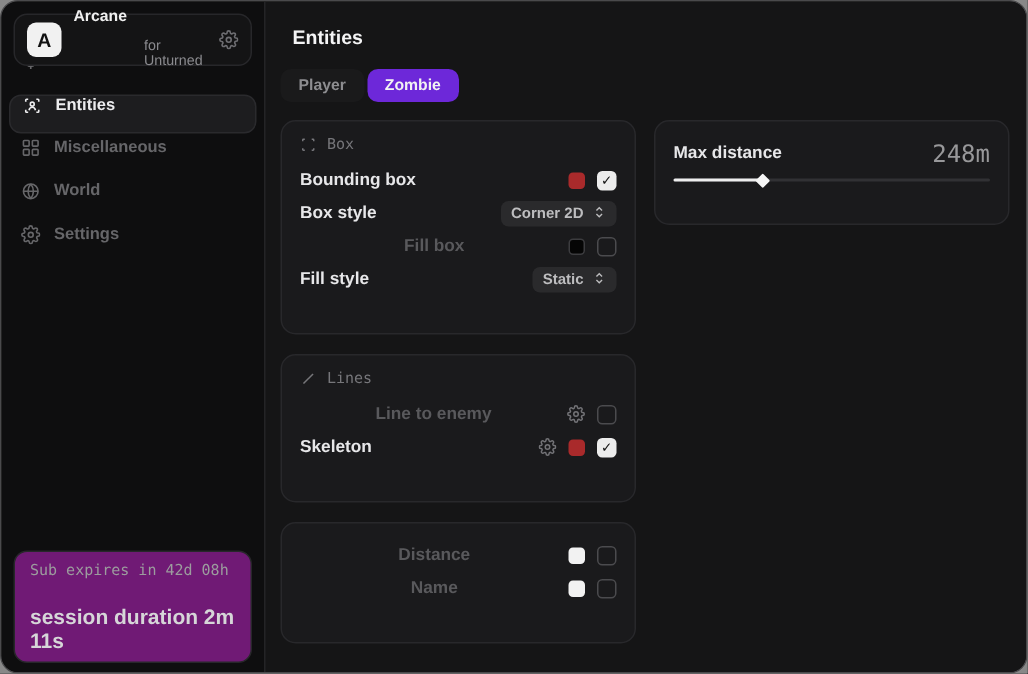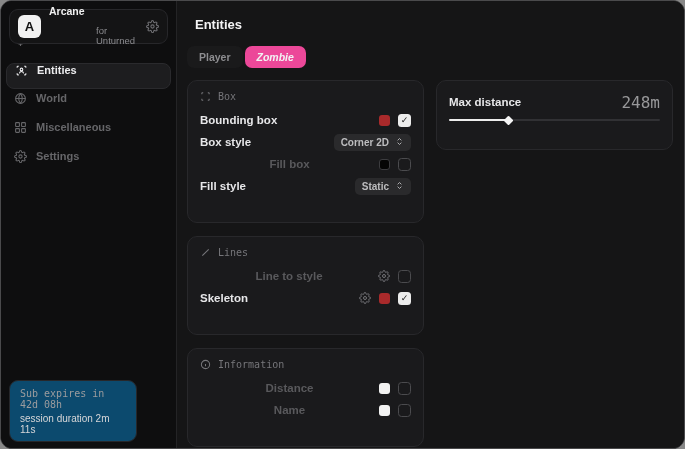--- a/index.html
+++ b/index.html
@@ -17,32 +17,32 @@
   .brand-text{flex:1;line-height:1.1;}
   .brand-name{color:#f0f0f0;font-size:10.5px;font-weight:700;}
   .brand-sub{color:#8a8a8e;font-size:9.5px;margin-top:8px;padding-left:47px;}
   .brand-gear{color:#6e6e72;display:flex;}
   .section-label{color:#6b6b6f;font-size:9.5px;margin:16px 0 6px 13px;}
   .nav{display:flex;flex-direction:column;gap:3px;padding:0 5px;}
   .nav-item{display:flex;align-items:flex-start;gap:9px;height:26px;padding:0 8px;border-radius:8px;
     color:#666669;font-size:11px;font-weight:600;cursor:pointer;}
   .nav-item .icn{display:flex;color:inherit;}
   .nav-item.active{background:#1d1d1f;border:1px solid #2a2a2d;color:#ececee;}
-  .footer-card{position:absolute;left:8px;bottom:6px;width:128px;background:#0c4a6e;
+  .footer-card{position:absolute;left:8px;bottom:6px;width:159px;background:#701a75;
     border:1px solid #27272a;border-radius:9px;padding:7px 10px 6px 10px;}
   .footer-line1{font-family:"DejaVu Sans Mono","Liberation Mono",monospace;font-size:10px;color:#9c9c9e;}
-  .footer-line2{font-size:10px;color:#d6d6d8;font-weight:400;margin-top:3px;}
+  .footer-line2{font-size:14px;color:#d6d6d8;font-weight:700;margin-top:17px;}
 
   
   .main{position:absolute;left:175px;top:0;right:0;bottom:0;background:#151516;border-left:1px solid #242426;}
   .page-title{color:#f4f4f5;font-size:13px;font-weight:700;margin:16px 0 0 18px;}
   .tabs{display:flex;gap:2px;margin:14px 0 0 10px;}
   .tab{border:none;border-radius:7px;padding:5px 12px;font-size:10.5px;font-weight:700;cursor:pointer;
     background:#1a1a1b;color:#8d8d90;font-family:inherit;}
-  .tab.active{background:#ec4899;color:#f2f2f3;font-style:italic;}
+  .tab.active{background:#6d28d9;color:#f2f2f3;}
   .columns{display:flex;gap:12px;margin:12px 0 0 10px;}
   .col{display:flex;flex-direction:column;gap:13px;width:237px;}
   .card{background:#1a1a1c;border:1px solid #28282b;border-radius:10px;padding:10px 12px 25px 12px;}
   .card-head{display:flex;align-items:center;gap:7px;color:#76767a;
     font-family:"DejaVu Sans Mono","Liberation Mono",monospace;font-size:10px;margin-bottom:7px;}
   .row{display:flex;align-items:center;height:22px;}
   .row-label{flex:1;font-size:11.5px;font-weight:700;color:#e7e7e9;}
   .row.dim .row-label{color:#59595c;text-align:center;}
   .controls{display:flex;align-items:center;gap:8px;}
   .swatch{width:11px;height:11px;border-radius:3px;cursor:pointer;}
@@ -107,37 +107,37 @@
               <path d="M4 7V5a1 1 0 011-1h2M17 4h2a1 1 0 011 1v2M20 17v2a1 1 0 01-1 1h-2M7 20H5a1 1 0 01-1-1v-2"></path>
               <circle cx="12" cy="10" r="2.4"></circle>
               <path d="M8 17.5c.6-2.6 2.1-3.6 4-3.6s3.4 1 4 3.6"></path>
             </svg>
         </span>
         <span>Entities</span>
       </div>
       <div class="nav-item">
         <span class="icn">
           <svg width="13" height="13" viewBox="0 0 24 24" fill="none" stroke="currentColor" stroke-width="2">
-              <circle cx="12" cy="12" r="9"></circle>
-              <line x1="3" y1="12" x2="21" y2="12"></line>
-              <path d="M12 3a14 14 0 010 18M12 3a14 14 0 000 18"></path>
-            </svg>
-        </span>
-        <span>World</span>
-      </div>
-      <div class="nav-item">
-        <span class="icn">
-          <svg width="13" height="13" viewBox="0 0 24 24" fill="none" stroke="currentColor" stroke-width="2">
               <rect x="3" y="3" width="7" height="7" rx="1"></rect>
               <rect x="14" y="3" width="7" height="7" rx="1"></rect>
               <rect x="3" y="14" width="7" height="7" rx="1"></rect>
               <rect x="14" y="14" width="7" height="7" rx="1"></rect>
             </svg>
         </span>
         <span>Miscellaneous</span>
+      </div>
+      <div class="nav-item">
+        <span class="icn">
+          <svg width="13" height="13" viewBox="0 0 24 24" fill="none" stroke="currentColor" stroke-width="2">
+              <circle cx="12" cy="12" r="9"></circle>
+              <line x1="3" y1="12" x2="21" y2="12"></line>
+              <path d="M12 3a14 14 0 010 18M12 3a14 14 0 000 18"></path>
+            </svg>
+        </span>
+        <span>World</span>
       </div>
       <div class="nav-item">
         <span class="icn">
           <svg width="13" height="13" viewBox="0 0 24 24" fill="none" stroke="currentColor" stroke-width="2">
               <circle cx="12" cy="12" r="3"></circle>
               <path d="M19.4 15a1.65 1.65 0 00.33 1.82l.06.06a2 2 0 11-2.83 2.83l-.06-.06a1.65 1.65 0 00-1.82-.33 1.65 1.65 0 00-1 1.51V21a2 2 0 11-4 0v-.09a1.65 1.65 0 00-1-1.51 1.65 1.65 0 00-1.82.33l-.06.06a2 2 0 11-2.83-2.83l.06-.06a1.65 1.65 0 00.33-1.82 1.65 1.65 0 00-1.51-1H3a2 2 0 110-4h.09a1.65 1.65 0 001.51-1 1.65 1.65 0 00-.33-1.82l-.06-.06a2 2 0 112.83-2.83l.06.06a1.65 1.65 0 001.82.33h0a1.65 1.65 0 001-1.51V3a2 2 0 114 0v.09a1.65 1.65 0 001 1.51h0a1.65 1.65 0 001.82-.33l.06-.06a2 2 0 112.83 2.83l-.06.06a1.65 1.65 0 00-.33 1.82v0a1.65 1.65 0 001.51 1H21a2 2 0 110 4h-.09a1.65 1.65 0 00-1.51 1z"></path>
             </svg>
         </span>
         <span>Settings</span>
       </div>
@@ -214,21 +214,21 @@
         <section class="card">
           <div class="card-head">
             <span>
               <svg width="11" height="11" viewBox="0 0 24 24" fill="none" stroke="currentColor" stroke-width="2.2">
                   <line x1="5" y1="19" x2="19" y2="5"></line>
                 </svg>
             </span>
             <span>Lines</span>
           </div>
           <div class="row dim">
-            <span class="row-label">Line to style</span>
+            <span class="row-label">Line to enemy</span>
             <span class="controls">
               <span class="mini-gear">
                 <svg width="12" height="12" viewBox="0 0 24 24" fill="none" stroke="currentColor" stroke-width="2">
                     <circle cx="12" cy="12" r="3"></circle>
                     <path d="M19.4 15a1.65 1.65 0 00.33 1.82l.06.06a2 2 0 11-2.83 2.83l-.06-.06a1.65 1.65 0 00-1.82-.33 1.65 1.65 0 00-1 1.51V21a2 2 0 11-4 0v-.09a1.65 1.65 0 00-1-1.51 1.65 1.65 0 00-1.82.33l-.06.06a2 2 0 11-2.83-2.83l.06-.06a1.65 1.65 0 00.33-1.82 1.65 1.65 0 00-1.51-1H3a2 2 0 110-4h.09a1.65 1.65 0 001.51-1 1.65 1.65 0 00-.33-1.82l-.06-.06a2 2 0 112.83-2.83l.06.06a1.65 1.65 0 001.82.33h0a1.65 1.65 0 001-1.51V3a2 2 0 114 0v.09a1.65 1.65 0 001 1.51h0a1.65 1.65 0 001.82-.33l.06-.06a2 2 0 112.83 2.83l-.06.06a1.65 1.65 0 00-.33 1.82v0a1.65 1.65 0 001.51 1H21a2 2 0 110 4h-.09a1.65 1.65 0 00-1.51 1z"></path>
                   </svg>
               </span>
               <span class="checkbox unchecked"></span>
             </span>
           </div>
@@ -241,30 +241,20 @@
                     <path d="M19.4 15a1.65 1.65 0 00.33 1.82l.06.06a2 2 0 11-2.83 2.83l-.06-.06a1.65 1.65 0 00-1.82-.33 1.65 1.65 0 00-1 1.51V21a2 2 0 11-4 0v-.09a1.65 1.65 0 00-1-1.51 1.65 1.65 0 00-1.82.33l-.06.06a2 2 0 11-2.83-2.83l.06-.06a1.65 1.65 0 00.33-1.82 1.65 1.65 0 00-1.51-1H3a2 2 0 110-4h.09a1.65 1.65 0 001.51-1 1.65 1.65 0 00-.33-1.82l-.06-.06a2 2 0 112.83-2.83l.06.06a1.65 1.65 0 001.82.33h0a1.65 1.65 0 001-1.51V3a2 2 0 114 0v.09a1.65 1.65 0 001 1.51h0a1.65 1.65 0 001.82-.33l.06-.06a2 2 0 112.83 2.83l-.06.06a1.65 1.65 0 00-.33 1.82v0a1.65 1.65 0 001.51 1H21a2 2 0 110 4h-.09a1.65 1.65 0 00-1.51 1z"></path>
                   </svg>
               </span>
               <span class="swatch swatch-red"></span>
               <span class="checkbox checked"></span>
             </span>
           </div>
         </section>
 
         <section class="card">
-          <div class="card-head">
-            <span>
-              <svg width="11" height="11" viewBox="0 0 24 24" fill="none" stroke="currentColor" stroke-width="2.2">
-                  <circle cx="12" cy="12" r="9"></circle>
-                  <line x1="12" y1="11" x2="12" y2="16"></line>
-                  <line x1="12" y1="7.5" x2="12" y2="7.6"></line>
-                </svg>
-            </span>
-            <span>Information</span>
-          </div>
           <div class="row dim">
             <span class="row-label">Distance</span>
             <span class="controls">
               <span class="swatch swatch-white"></span>
               <span class="checkbox unchecked"></span>
             </span>
           </div>
           <div class="row dim">
             <span class="row-label">Name</span>
             <span class="controls">

